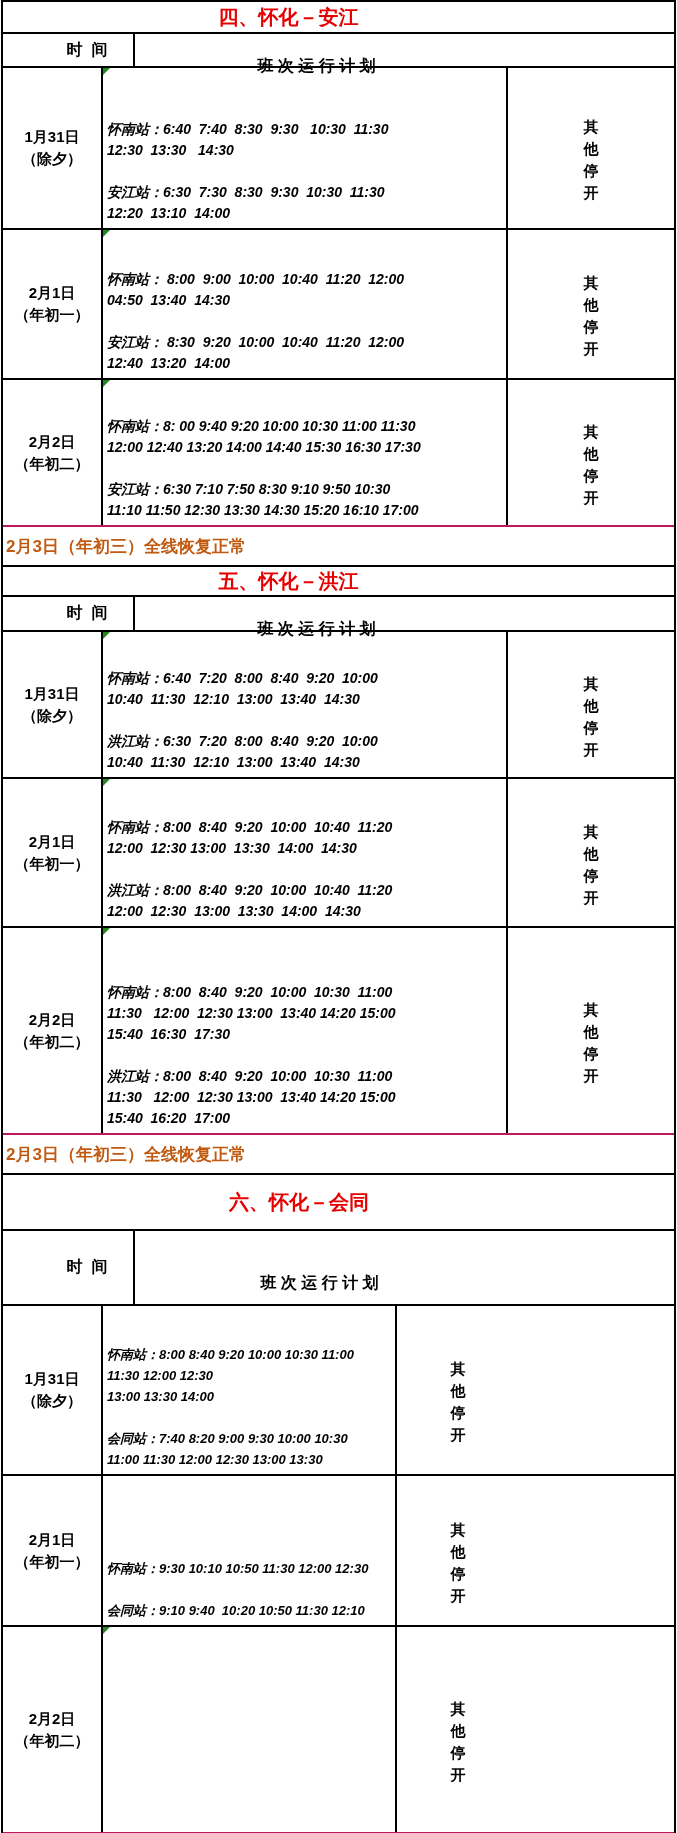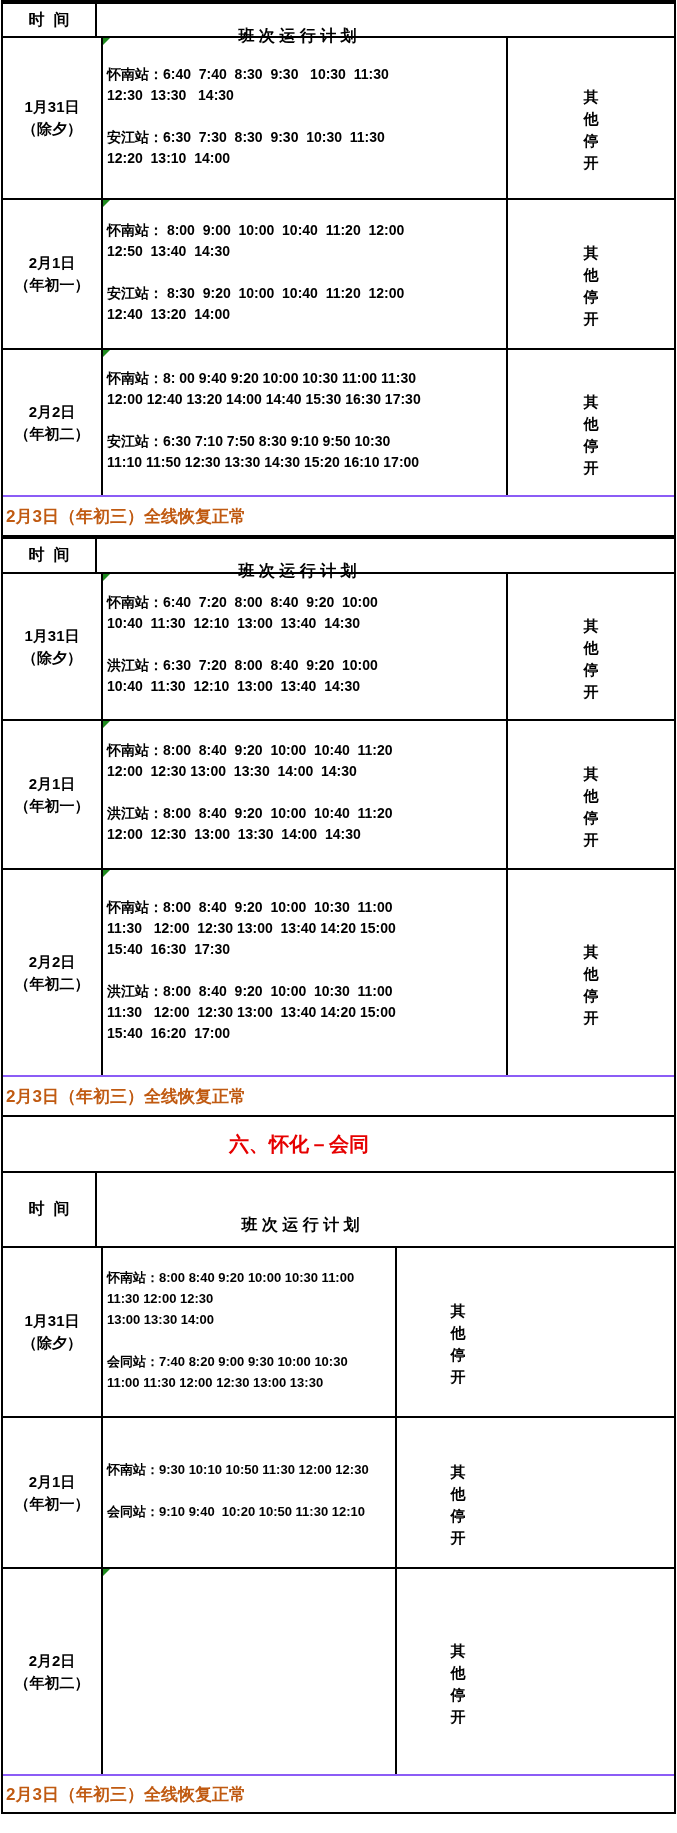--- a/index.html
+++ b/index.html
@@ -22,40 +22,41 @@
     white-space:pre;
   }
   .sec2 .title-band{height:28px;}
   .sec3 .title-band{height:54px;padding-left:21px;}
 
   .hrow{
     display:flex;border-top:2px solid #000;border-bottom:2px solid #000;
     font-weight:bold;font-size:16px;
   }
   .hcell{display:flex;align-items:center;justify-content:center;white-space:pre;}
-  .hcell.time{width:92px;border-right:2px solid #000;}
+  .hcell.time{width:92px;border-right:2px solid #000;padding-left:38px;}
   .hcell.plan{flex:1;margin-top:32px;}
   .sec1 .hrow{height:32px;}
   .sec2 .hrow{height:33px;}
   .sec3 .hrow{height:73px;}
   .sec1 .hcell.plan,.sec2 .hcell.plan{padding-right:176px;}
   .sec3 .hcell.plan{padding-right:170px;}
 
   .drow{display:flex;}
   .drow + .drow{border-top:2px solid #000;}
   .dcell{box-sizing:border-box;}
   .dcell.date{
     width:100px;border-right:2px solid #000;
     display:flex;align-items:center;justify-content:center;text-align:center;
     font-size:15px;font-weight:bold;line-height:22px;white-space:pre-line;
   }
   .dcell.plan{
     position:relative;flex:1;
-    display:flex;flex-direction:column;justify-content:center;
+    display:flex;flex-direction:column;justify-content:flex-end;
     padding:0 2px 4px 4px;
+    font-style:italic;
   }
   .plan-text{
     font-size:14px;font-weight:bold;line-height:21px;white-space:pre-wrap;
   }
   .sec3 .plan-text{font-size:13px;line-height:21px;}
   .drow.tight .plan-text{line-height:17px;letter-spacing:-0.2px;}
   .dcell.other{
     border-left:2px solid #000;
     display:flex;align-items:center;justify-content:center;
   }
@@ -68,40 +69,41 @@
     font-size:15px;font-weight:bold;line-height:22px;
     word-break:break-all;text-align:center;margin-top:24px;
   }
 
   .marker{
     position:absolute;top:0;left:0;width:0;height:0;
     border-top:7px solid #1f8a1f;border-right:7px solid transparent;
   }
 
   .frow{
-    border-top:2px solid #8b5cf6;
+    border-top:2px solid #be185d;
     display:flex;align-items:center;
     padding-left:3px;
     font-size:17px;font-weight:bold;color:#c05a11;
     white-space:pre;
   }
   .sec1 .frow,.sec2 .frow{height:38px;}
   .sec3 .frow{height:36px;}
 
   
   .sec1 .r1{height:160px;} .sec1 .r2{height:148px;} .sec1 .r3{height:145px;}
   .sec2 .r1{height:145px;} .sec2 .r2{height:147px;} .sec2 .r3{height:205px;}
   .sec3 .r1{height:168px;} .sec3 .r2{height:149px;} .sec3 .r3{height:205px;}
 </style>
 </head>
 <body>
 
 <div class="page">
 
   <div class="sec sec1">
+    <div class="title-band">四、怀化－安江</div>
     <div class="hrow">
       <div class="hcell time">时  间</div>
       <div class="hcell plan">班 次 运 行 计 划</div>
     </div>
     <div class="drow r1">
       <div class="dcell date">1月31日
 （除夕）</div>
       <div class="dcell plan">
         <span class="marker"></span>
         <div class="plan-text">怀南站：6:40  7:40  8:30  9:30   10:30  11:30
@@ -113,21 +115,21 @@
       <div class="dcell other">
         <div class="v-text">其他停开</div>
       </div>
     </div>
     <div class="drow r2">
       <div class="dcell date">2月1日
 （年初一）</div>
       <div class="dcell plan">
         <span class="marker"></span>
         <div class="plan-text">怀南站： 8:00  9:00  10:00  10:40  11:20  12:00
-12:50  13:40  14:30
+04:50  13:40  14:30
 
 安江站： 8:30  9:20  10:00  10:40  11:20  12:00
 12:40  13:20  14:00</div>
       </div>
       <div class="dcell other">
         <div class="v-text">其他停开</div>
       </div>
     </div>
     <div class="drow r3">
       <div class="dcell date">2月2日
@@ -141,20 +143,21 @@
 11:10 11:50 12:30 13:30 14:30 15:20 16:10 17:00</div>
       </div>
       <div class="dcell other">
         <div class="v-text">其他停开</div>
       </div>
     </div>
     <div class="frow">2月3日（年初三）全线恢复正常</div>
   </div>
 
   <div class="sec sec2">
+    <div class="title-band">五、怀化－洪江</div>
     <div class="hrow">
       <div class="hcell time">时  间</div>
       <div class="hcell plan">班 次 运 行 计 划</div>
     </div>
     <div class="drow r1">
       <div class="dcell date">1月31日
 （除夕）</div>
       <div class="dcell plan">
         <span class="marker"></span>
         <div class="plan-text">怀南站：6:40  7:20  8:00  8:40  9:20  10:00

